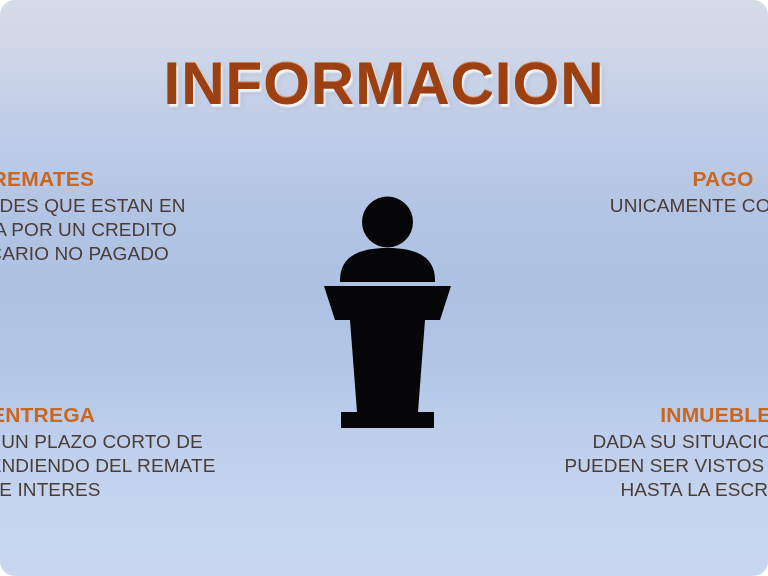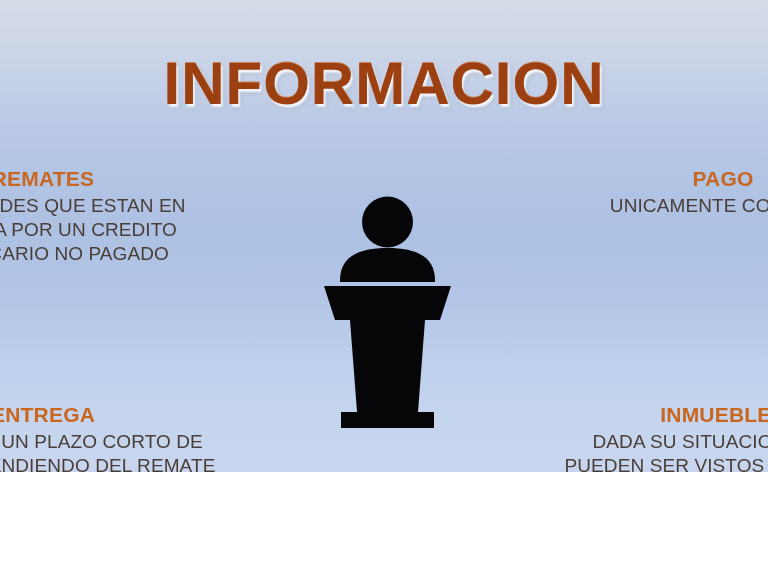--- a/index.html
+++ b/index.html
@@ -3,33 +3,34 @@
 <meta charset="utf-8">
 <style>
   html, body {
     margin: 0;
     padding: 0;
     background: #ffffff;
   }
   #slide {
     position: relative;
     width: 768px;
-    height: 472px;
+    height: 576px;
     overflow: hidden;
     background: linear-gradient(to bottom,
         #d6dbe7 0%,
         #cdd6e8 10%,
         #bfcde7 22%,
         #b2c4e4 38%,
         #adc1e3 50%,
         #b2c5e6 62%,
         #bdcfec 76%,
         #c5d5ee 88%,
         #c7d6ee 100%);
     font-family: "Liberation Sans", sans-serif;
+    border-radius: 15px;
     -webkit-font-smoothing: antialiased;
   }
 
   
   .title {
     position: absolute;
     top: 54px;
     left: 0;
     width: 768px;
     text-align: center;

